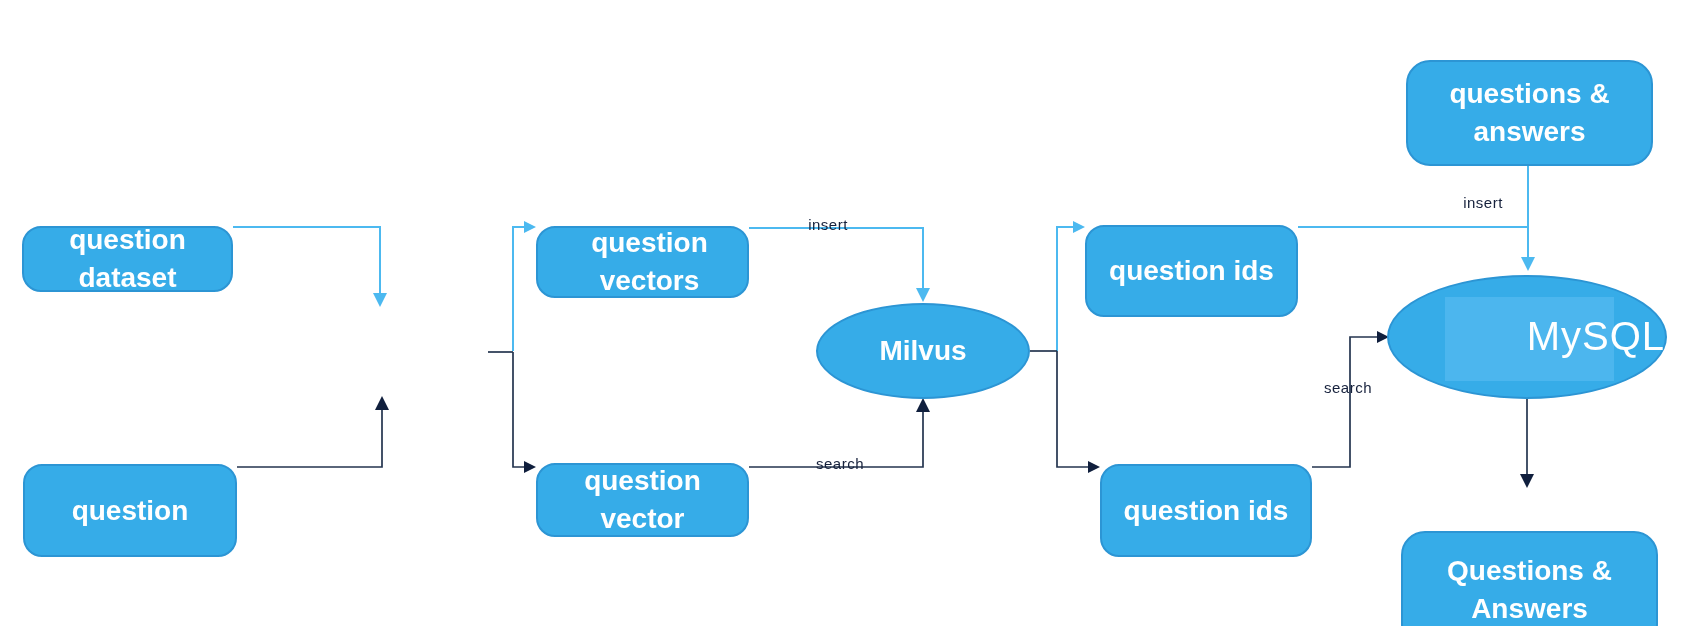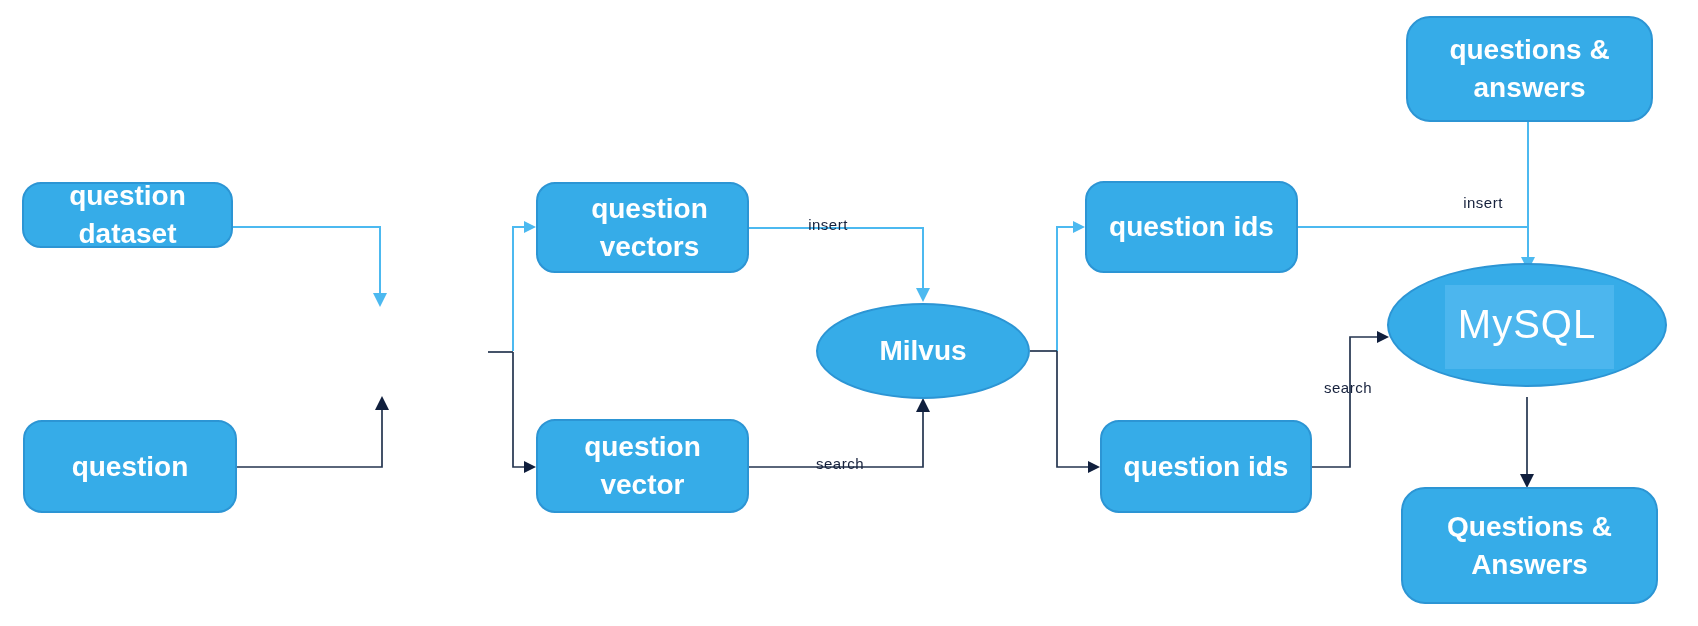--- a/index.html
+++ b/index.html
@@ -30,21 +30,21 @@
   .node{
     position:absolute;
     box-sizing:border-box;
     background:var(--node-fill);
     border:2px solid var(--node-border);
     display:flex;align-items:center;justify-content:center;
     text-align:center;
     color:var(--node-text);
     font-size:28px;font-weight:bold;line-height:1.34;
   }
-  .box{border-radius:19px;padding:4px 10px;}
+  .box{border-radius:19px;padding:4px 10px;margin-top:44px;}
   .ellipse{border-radius:50%;}
   .mysql-label{position:relative;z-index:1;font-size:40px;font-weight:normal;letter-spacing:1px;}
   .mysql-hilite{
     position:absolute;left:56px;top:20px;width:169px;height:84px;
     background:var(--mysql-highlight);opacity:0.75;z-index:0;
   }
   .edge-label{
     position:absolute;
     transform:translate(-50%,-50%);
     font-size:15px;color:var(--edge-label-text);
@@ -88,45 +88,45 @@
 
   <div class="node box" style="left:22px;top:182px;width:211px;height:66px;">
     <span>question dataset</span>
   </div>
 
   <div class="node box" style="left:23px;top:420px;width:214px;height:93px;">
     <span>question</span>
   </div>
 
 
-  <div class="node box" style="left:536px;top:182px;width:213px;height:91px;padding-left:24px;">
+  <div class="node box" style="left:536px;top:182px;width:213px;height:72px;padding-left:24px;">
     <span>question vectors</span>
   </div>
 
-  <div class="node box" style="left:536px;top:419px;width:213px;height:94px;">
+  <div class="node box" style="left:536px;top:419px;width:213px;height:74px;">
     <span>question vector</span>
   </div>
 
   <div class="node ellipse" style="left:816px;top:303px;width:214px;height:96px;justify-content:center;">
     <span>Milvus</span>
   </div>
 
   <div class="node box" style="left:1085px;top:181px;width:213px;height:92px;">
     <span>question ids</span>
   </div>
 
   <div class="node box" style="left:1100px;top:420px;width:212px;height:93px;">
     <span>question ids</span>
   </div>
 
   <div class="node box" style="left:1406px;top:16px;width:247px;height:106px;border-radius:24px;">
     <span>questions &amp; answers</span>
   </div>
 
-  <div class="node ellipse" style="left:1387px;top:263px;width:280px;height:124px;">
+  <div class="node ellipse" style="left:1387px;top:275px;width:280px;height:124px;justify-content:flex-end;">
     <div class="mysql-hilite"></div>
     <span class="mysql-label">MySQL</span>
   </div>
 
   <div class="node box" style="left:1401px;top:487px;width:257px;height:117px;border-radius:24px;">
     <span>Questions &amp; Answers</span>
   </div>
 
   <div class="edge-label" style="left:828px;top:224px;">insert</div>
 

